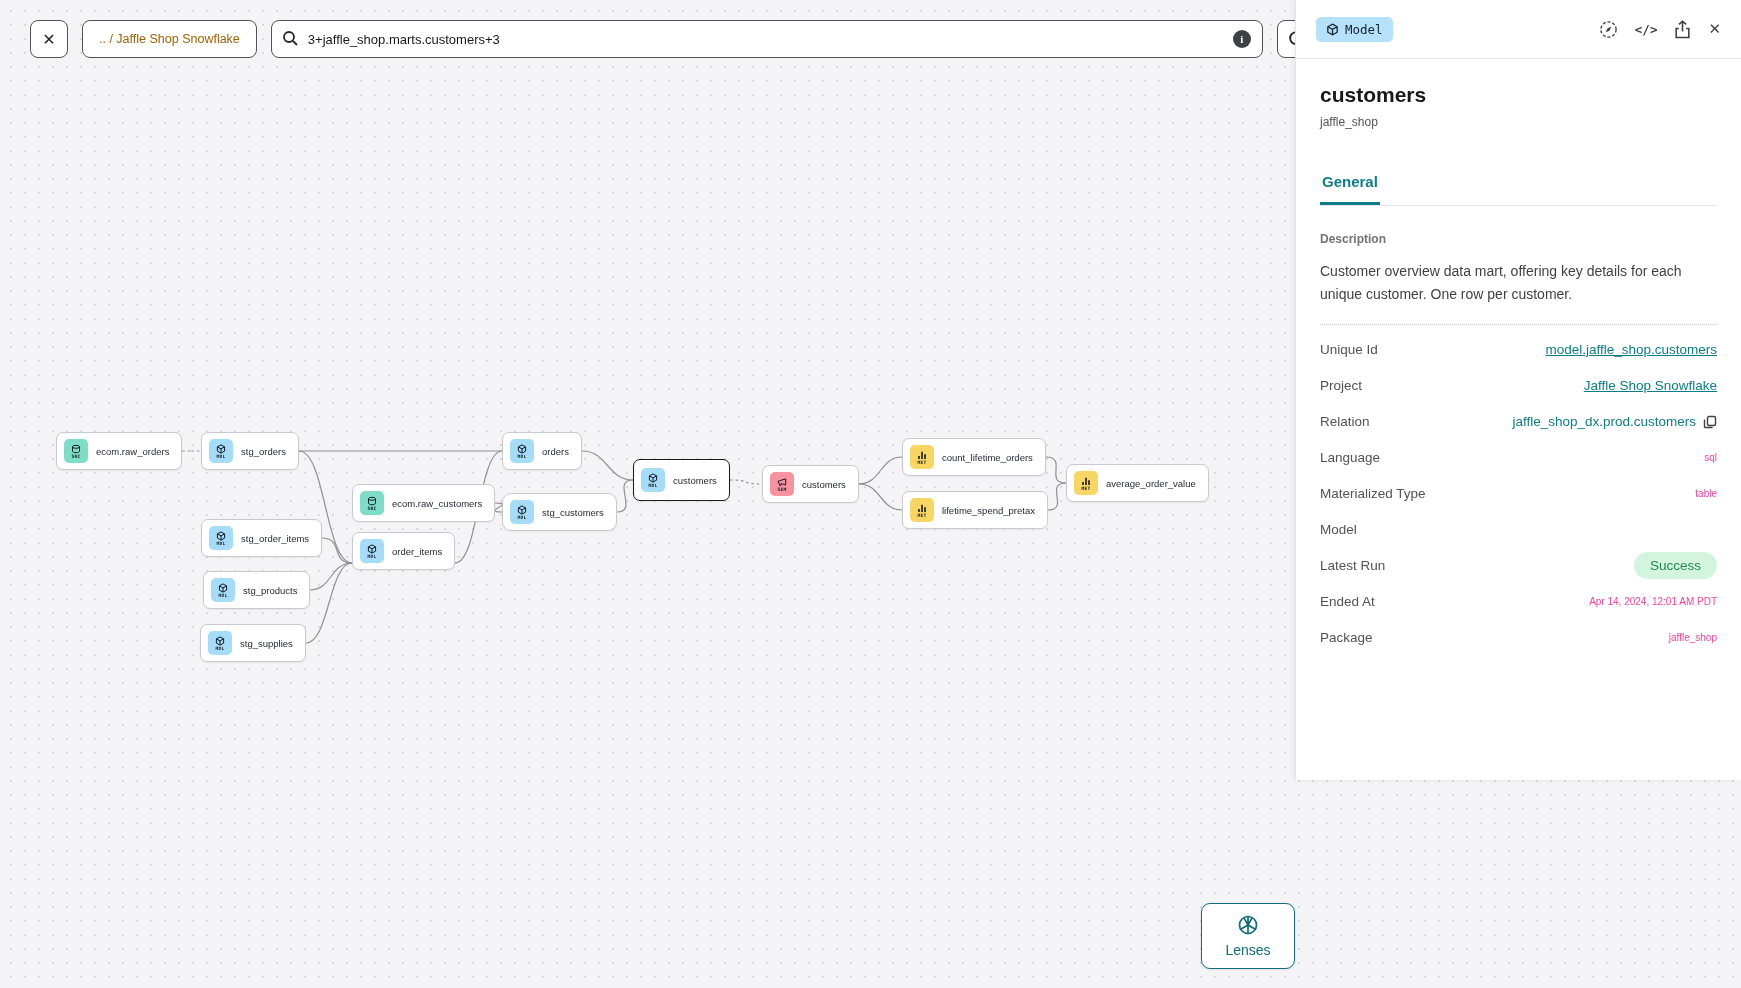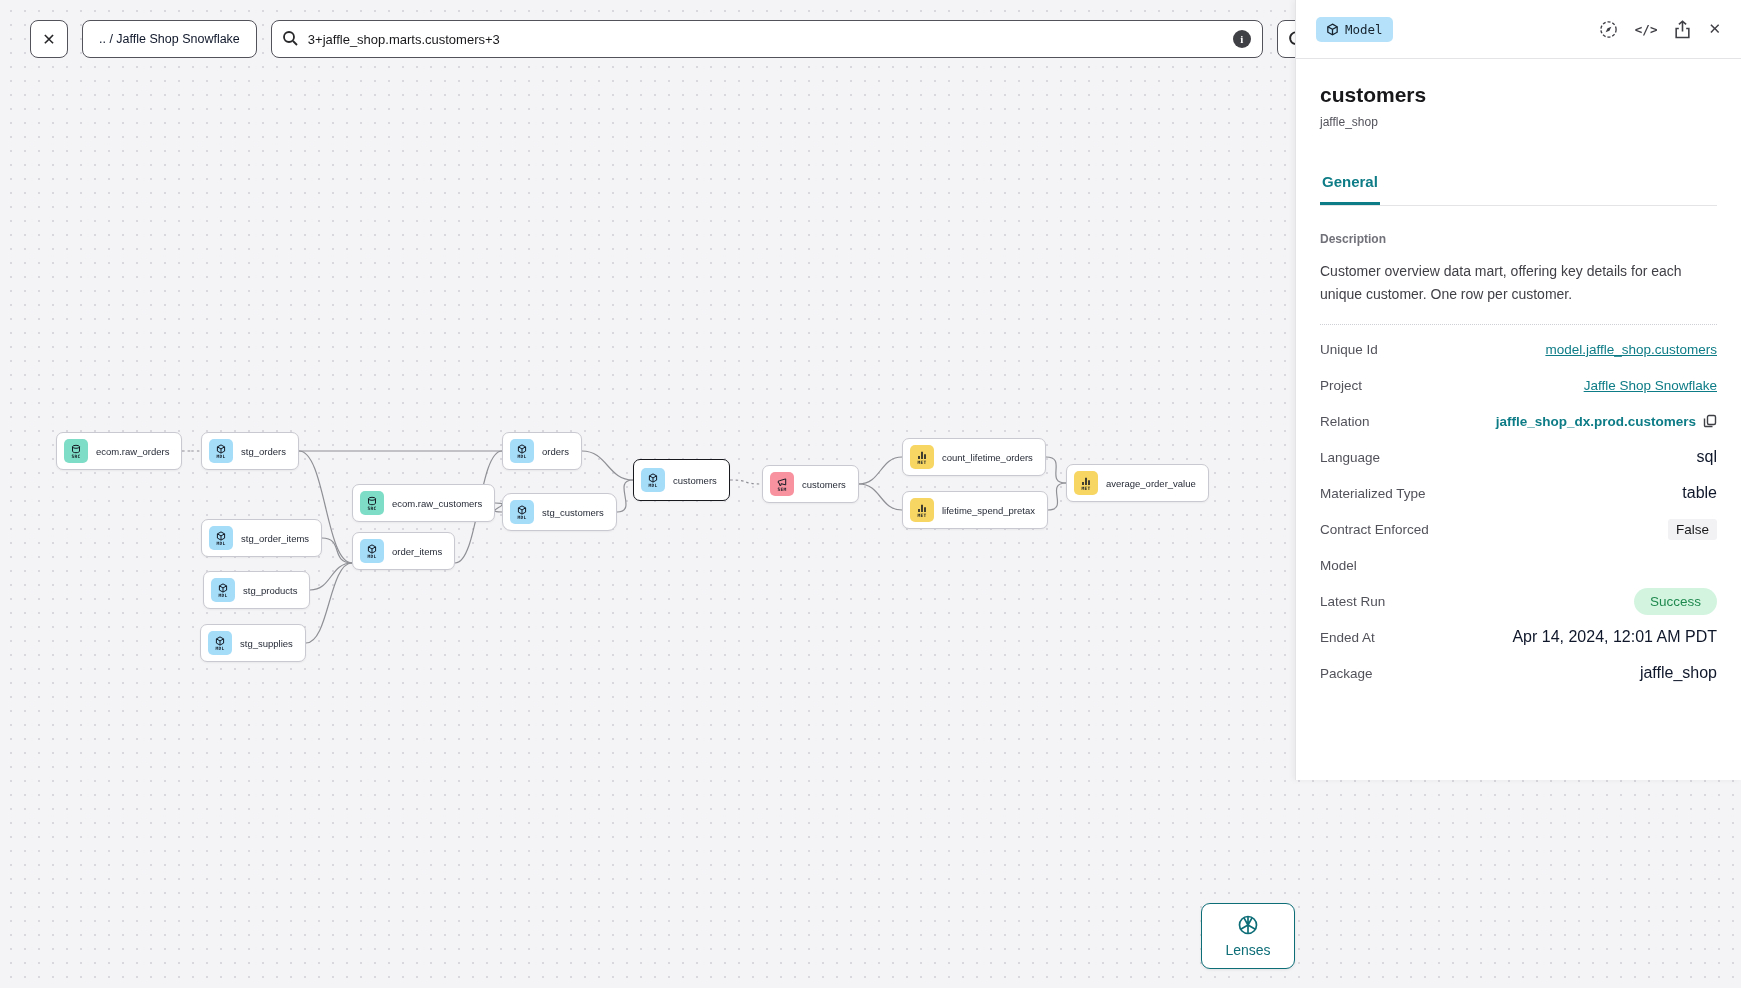--- a/index.html
+++ b/index.html
@@ -12,21 +12,21 @@
     background-image:radial-gradient(#d8d8de 1.1px, transparent 1.1px);
     background-size:14px 14px; background-position:4px 4px; }
   #edges { position:absolute; inset:0; width:100%; height:100%; }
   #edges path { fill:none; stroke:#8f9096; stroke-width:1.2px; }
 
   
   .toolbar { position:absolute; top:20px; left:30px; display:flex; gap:14px; align-items:center; }
   .tbtn { height:38px; background:#fff; border:1px solid #52525b; border-radius:8px;
     display:flex; align-items:center; justify-content:center; cursor:pointer; color:#27272a; }
   .tbtn.square { width:38px; font-size:16px; }
-  .chip { padding:0 16px; font-size:12.5px; color:#0f172a; }
+  .chip { padding:0 16px; font-size:12.5px; color:#a16207; }
   .searchwrap { position:relative; width:992px; }
   .searchwrap input { width:100%; height:38px; background:#fff; border:1px solid #52525b;
     border-radius:8px; padding:0 40px 0 36px; font-size:13px; color:#18181b;
     font-family:"Liberation Sans", sans-serif; outline:none; }
   .search-glass { position:absolute; left:11px; top:10px; }
   .info-dot { position:absolute; right:12px; top:10px; width:18px; height:18px; border-radius:50%;
     background:#3f3f46; color:#fff; font-size:11px; font-weight:bold; display:flex;
     align-items:center; justify-content:center; font-family:"Liberation Serif", serif; cursor:pointer; }
 
   
@@ -66,23 +66,23 @@
   .psub { font-size:12px; color:#52525b; margin-top:8px; }
   .tabs { display:flex; margin-top:34px; border-bottom:1px solid #e4e4e7; }
   .tab { padding:10px 2px 12px; margin-right:28px; font-size:15px; font-weight:bold;
     color:var(--accent,#0e7c86); border-bottom:3px solid var(--accent,#0e7c86); cursor:pointer; }
   .section-label { margin-top:26px; font-size:12px; font-weight:bold; color:#71717a; }
   .desc { margin-top:14px; font-size:14px; line-height:1.65; color:#3f3f46; }
   .dotted { border:none; border-top:1.5px dotted #cfcfd6; margin:18px 0 6px; }
 
   .frow { display:flex; align-items:center; justify-content:space-between; min-height:36px; }
   .flabel { font-size:13.5px; color:#52525b; }
-  .fval { font-size:16px; color:#0f172a; text-align:right; }
+  .fval { font-size:10px; color:#ec4899; text-align:right; }
   a.tlink { color:var(--accent,#0e7c86); text-decoration:underline; font-size:13.5px; }
-  .copyval { display:flex; align-items:flex-start; gap:7px; color:var(--accent,#0e7c86); font-size:13.5px;font-weight:bold; }
+  .copyval { display:flex; align-items:flex-end; gap:7px; color:var(--accent,#0e7c86); font-size:13.5px; }
   .copy-btn { cursor:pointer; display:flex; color:#3f3f46; }
   .gbadge { background:var(--false-badge-bg,#f2f2f4); padding:3px 8px; border-radius:3px;
     font-size:13.5px; color:#18181b; }
   .pill { background:var(--success-bg,#d3f5e0); color:var(--success-text,#20894f);
     padding:6px 16px; border-radius:999px; font-size:13.5px; }
 </style>
 </head>
 <body>
 
 <div class="canvas">
@@ -340,24 +340,20 @@
         </div>
         <div class="frow">
           <span class="flabel">Language</span>
           <span class="fval">sql</span>
         </div>
         <div class="frow">
           <span class="flabel">Materialized Type</span>
           <span class="fval">table</span>
         </div>
         <div class="frow">
-          <span class="flabel">Contract Enforced</span>
-          <span class="gbadge">False</span>
-        </div>
-        <div class="frow">
           <span class="flabel">Model</span>
           <span class="fval"></span>
         </div>
         <div class="frow">
           <span class="flabel">Latest Run</span>
           <span class="pill">Success</span>
         </div>
         <div class="frow">
           <span class="flabel">Ended At</span>
           <span class="fval">Apr 14, 2024, 12:01 AM PDT</span>

